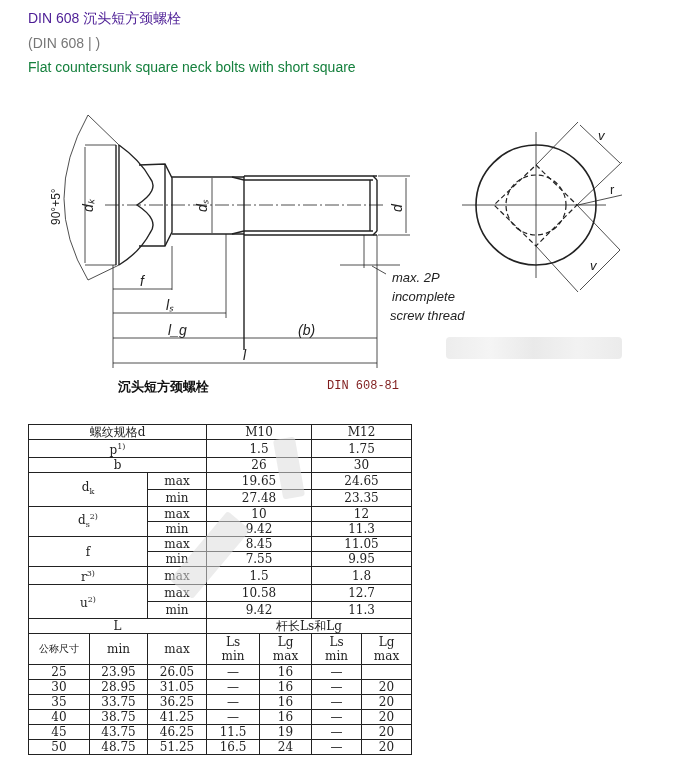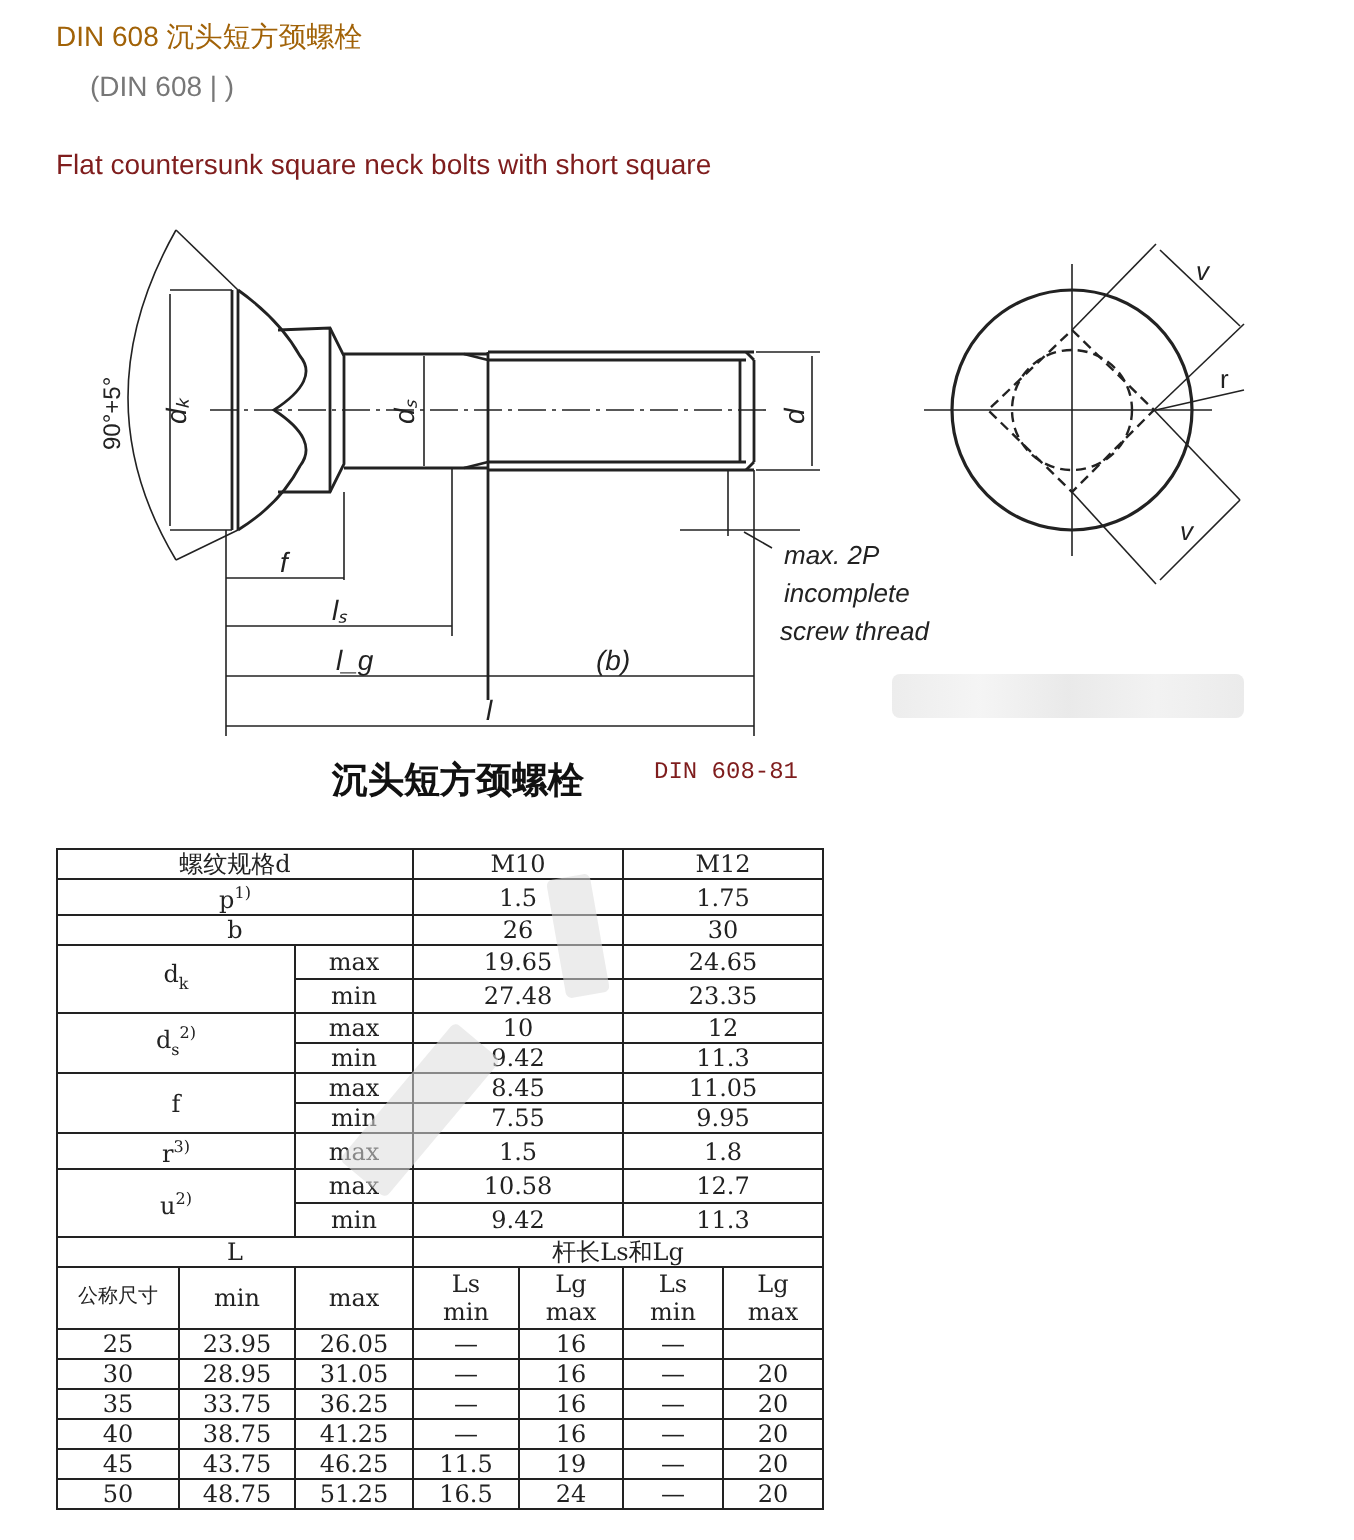--- a/index.html
+++ b/index.html
@@ -1,21 +1,21 @@
 <!DOCTYPE html>
 <html><head>
 <meta charset="utf-8">
 <style>
   body { margin:0; background:#fff; width:677px; height:770px; overflow:hidden; position:relative; font-family:"Liberation Sans", sans-serif; }
   .hdr { position:absolute; left:28px; color:#333; font-size:14px; }
-  .h1 { top:10px; color:#a16207; }
-  .h2 { top:35px; color:#777;margin-left:17px; }
-  .h3 { top:74px; color:#7f1d1d; }
+  .h1 { top:10px; color:#4c1d95; }
+  .h2 { top:35px; color:#777; }
+  .h3 { top:59px; color:#15803d; }
   .drawing { position:absolute; left:20px; top:100px; }
-  .caption-cn { position:absolute; left:118px; top:378px; font-family:"DejaVu Serif", serif; font-weight:bold; font-size:18px; color:#111;margin-left:48px; }
+  .caption-cn { position:absolute; left:118px; top:378px; font-family:"DejaVu Serif", serif; font-weight:bold; font-size:13px; color:#111; }
   .caption-din { position:absolute; left:327px; top:379px; font-family:"Liberation Mono", monospace; font-size:12px; color:#7f1d1d; }
   .blur { position:absolute; left:446px; top:337px; width:176px; height:22px; background:linear-gradient(90deg,#e8e8e8,#f2f2f2,#e4e4e4,#efefef,#e6e6e6); border-radius:4px; opacity:.8; }
   table.spec { position:absolute; left:28px; top:424px; border-collapse:collapse; font-family:"DejaVu Serif", "Liberation Serif", serif; font-size:12px; color:#222; }
   table.spec td { border:1px solid #222; text-align:center; padding:0; line-height:14px; height:14px; }
   .wm { position:absolute; background:#ddd; opacity:.55; border-radius:3px; }
 </style>
 </head>
 <body>
 
 <div class="hdr h1">DIN 608 沉头短方颈螺栓</div>

